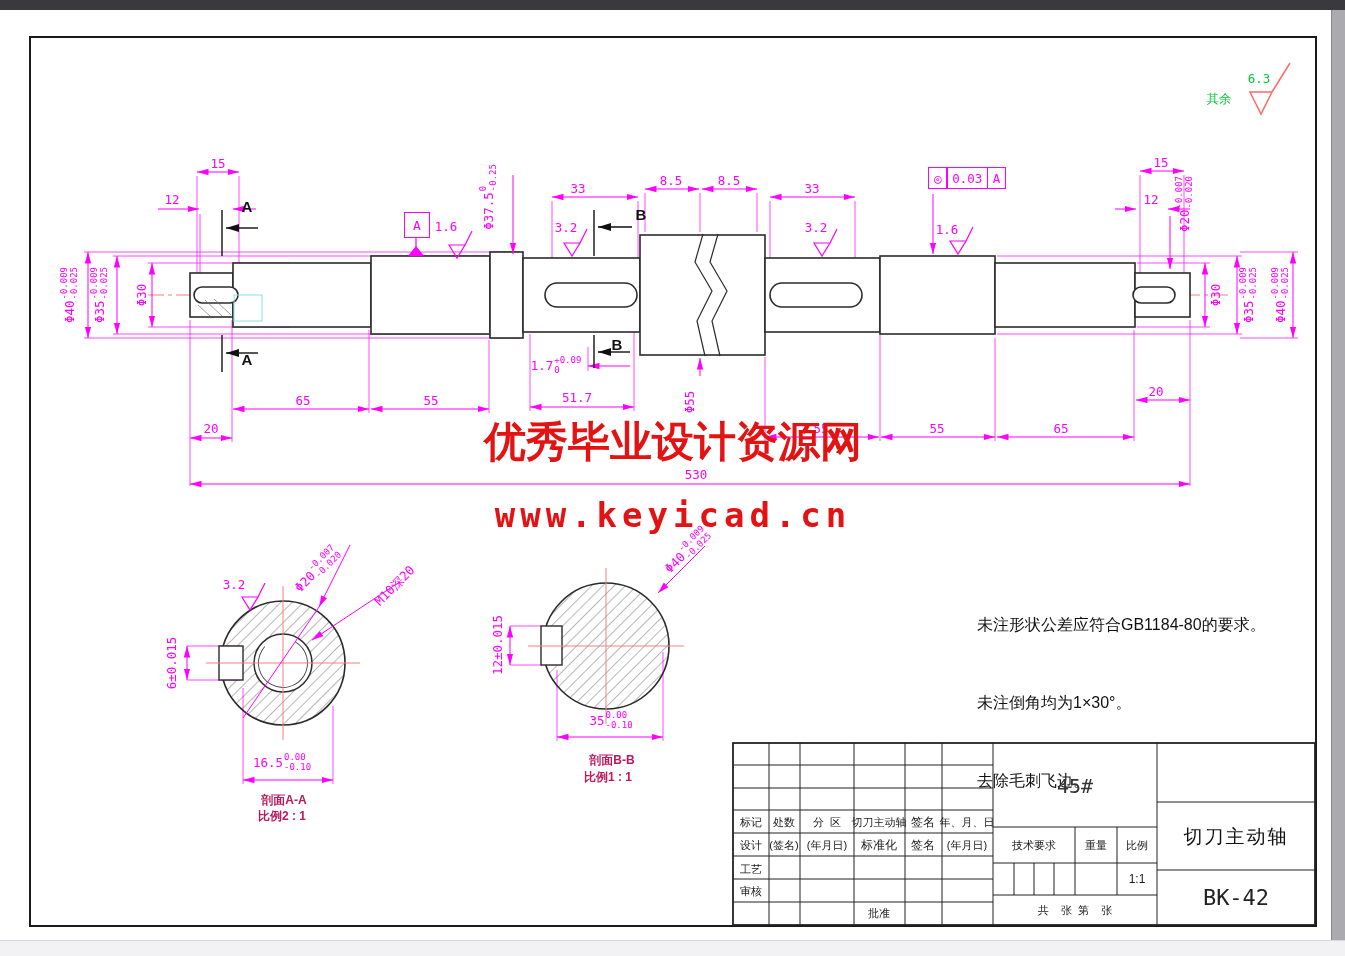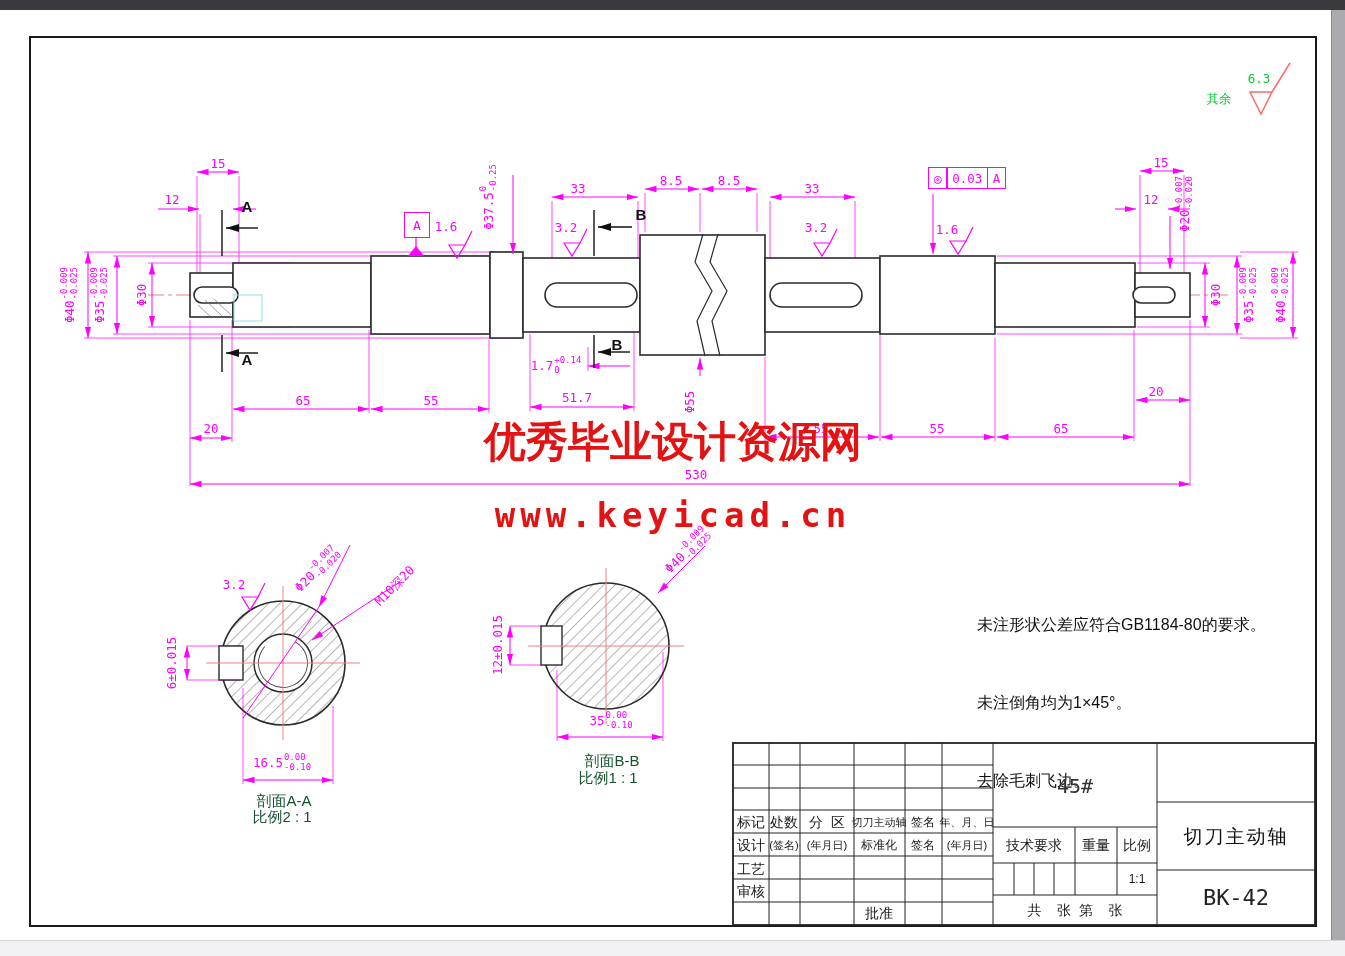--- a/index.html
+++ b/index.html
@@ -8,23 +8,23 @@
   .bar-right{position:absolute;right:0;top:0;width:13px;height:956px;background:#ababaf;border-left:1px solid #8a8a8e;z-index:19;}
   .bar-bottom{position:absolute;left:0;bottom:0;width:1345px;height:15px;background:#f2f2f4;border-top:1px solid #d8d8dc;z-index:20;}
   svg{position:absolute;left:0;top:0;z-index:1;}
   .lbl{position:absolute;white-space:pre;color:#FF00FF;font:12.5px "DejaVu Sans Mono",monospace;
        display:flex;align-items:center;gap:1px;transform:translate(-50%,-50%);z-index:5;line-height:1;}
   .r90{transform:translate(-50%,-50%) rotate(-90deg);}
   .r45{transform:translate(-50%,-50%) rotate(-45deg);}
   .tol{display:inline-flex;flex-direction:column;font-size:9px;line-height:1.1;text-align:left;}
   .blk{color:#1a1a1a;font-family:"Liberation Sans",sans-serif;}
   .grn{color:#00C832;font-family:"DejaVu Sans Mono",monospace;}
-  .nvy{color:#14532d;font-weight:400;font-family:"Liberation Sans",sans-serif;font-size:15px;}
+  .nvy{color:#be185d;font-weight:700;font-family:"Liberation Sans",sans-serif;font-size:12px;}
   .cut{color:#111;font:700 15px "Liberation Sans",sans-serif;}
-  .fs11{font-size:11px;} .fs12{font-size:12px;} .fs13{font-size:14px;}
+  .fs11{font-size:11px;} .fs12{font-size:12px;} .fs13{font-size:11px;}
   .gdt{position:absolute;display:flex;z-index:6;background:#fff;}
   .gdt span{border:1.4px solid #FF00FF;color:#FF00FF;font:12.5px "DejaVu Sans Mono",monospace;
             height:20px;display:flex;align-items:center;justify-content:center;padding:0 5px;}
   .gdt span + span{margin-left:-1.4px;}
   .datumbox{position:absolute;width:24px;height:24px;border:1.4px solid #FF00FF;color:#FF00FF;
             display:flex;align-items:center;justify-content:center;font:13px "DejaVu Sans Mono",monospace;background:#fff;z-index:6;}
   .wm{position:absolute;transform:translate(-50%,-50%);color:#E31313;white-space:nowrap;z-index:9;}
   .wm1{left:673px;top:442px;font:700 42px "DejaVu Serif",serif;}
   .wm2{left:673px;top:515px;font:700 34px "DejaVu Sans Mono",monospace;letter-spacing:5px;}
   .tech{position:absolute;left:977px;top:560px;color:#111;font-size:16px;line-height:26px;z-index:4;white-space:pre;}
@@ -291,21 +291,21 @@
 </div>
 
 <div class="lbl" style="left:1161px;top:163px">15</div>
 <div class="lbl" style="left:1151px;top:200px">12</div>
 <div class="lbl r90" style="left:1185px;top:204px"><span>Φ20</span><span class="tol"><span>-0.007</span><span>-0.020</span></span></div>
 <div class="lbl r90" style="left:1216px;top:295px">Φ30</div>
 <div class="lbl r90" style="left:1249px;top:295px"><span>Φ35</span><span class="tol"><span>-0.009</span><span>-0.025</span></span></div>
 <div class="lbl r90" style="left:1281px;top:295px"><span>Φ40</span><span class="tol"><span>-0.009</span><span>-0.025</span></span></div>
 
 <div class="lbl r90" style="left:690px;top:402px">Φ55</div>
-<div class="lbl" style="left:556px;top:366px"><span>1.7</span><span class="tol"><span>+0.14</span><span>0</span></span></div>
+<div class="lbl" style="left:556px;top:366px"><span>1.7</span><span class="tol"><span>+0.09</span><span>0</span></span></div>
 
 <div class="lbl" style="left:211px;top:429px">20</div>
 <div class="lbl" style="left:303px;top:401px">65</div>
 <div class="lbl" style="left:431px;top:401px">55</div>
 <div class="lbl" style="left:577px;top:398px">51.7</div>
 <div class="lbl" style="left:821px;top:429px">55</div>
 <div class="lbl" style="left:937px;top:429px">55</div>
 <div class="lbl" style="left:1061px;top:429px">65</div>
 <div class="lbl" style="left:1156px;top:392px">20</div>
 <div class="lbl" style="left:696px;top:475px">530</div>
@@ -319,21 +319,21 @@
 <div class="lbl nvy" style="left:282px;top:816px">比例2 : 1</div>
 
 <div class="lbl r45" style="left:687px;top:551px"><span>Φ40</span><span class="tol"><span>-0.009</span><span>-0.025</span></span></div>
 <div class="lbl r90" style="left:498px;top:645px">12±0.015</div>
 <div class="lbl" style="left:611px;top:721px"><span>35</span><span class="tol"><span>0.00</span><span>-0.10</span></span></div>
 <div class="lbl nvy" style="left:612px;top:760px">剖面B-B</div>
 <div class="lbl nvy" style="left:608px;top:777px">比例1 : 1</div>
 
 <div class="tech">
   <div>未注形状公差应符合GB1184-80的要求。</div>
-  <div>未注倒角均为1×45°。</div>
+  <div>未注倒角均为1×30°。</div>
   <div>去除毛刺飞边。</div>
 </div>
 
 <div class="wm wm1">优秀毕业设计资源网</div>
 <div class="wm wm2">www.keyicad.cn</div>
 
 <div class="lbl blk fs13" style="left:751px;top:822px">标记</div>
 <div class="lbl blk fs13" style="left:784px;top:822px">处数</div>
 <div class="lbl blk fs13" style="left:827px;top:822px">分  区</div>
 <div class="lbl blk fs11" style="left:879px;top:822px">切刀主动轴</div>

